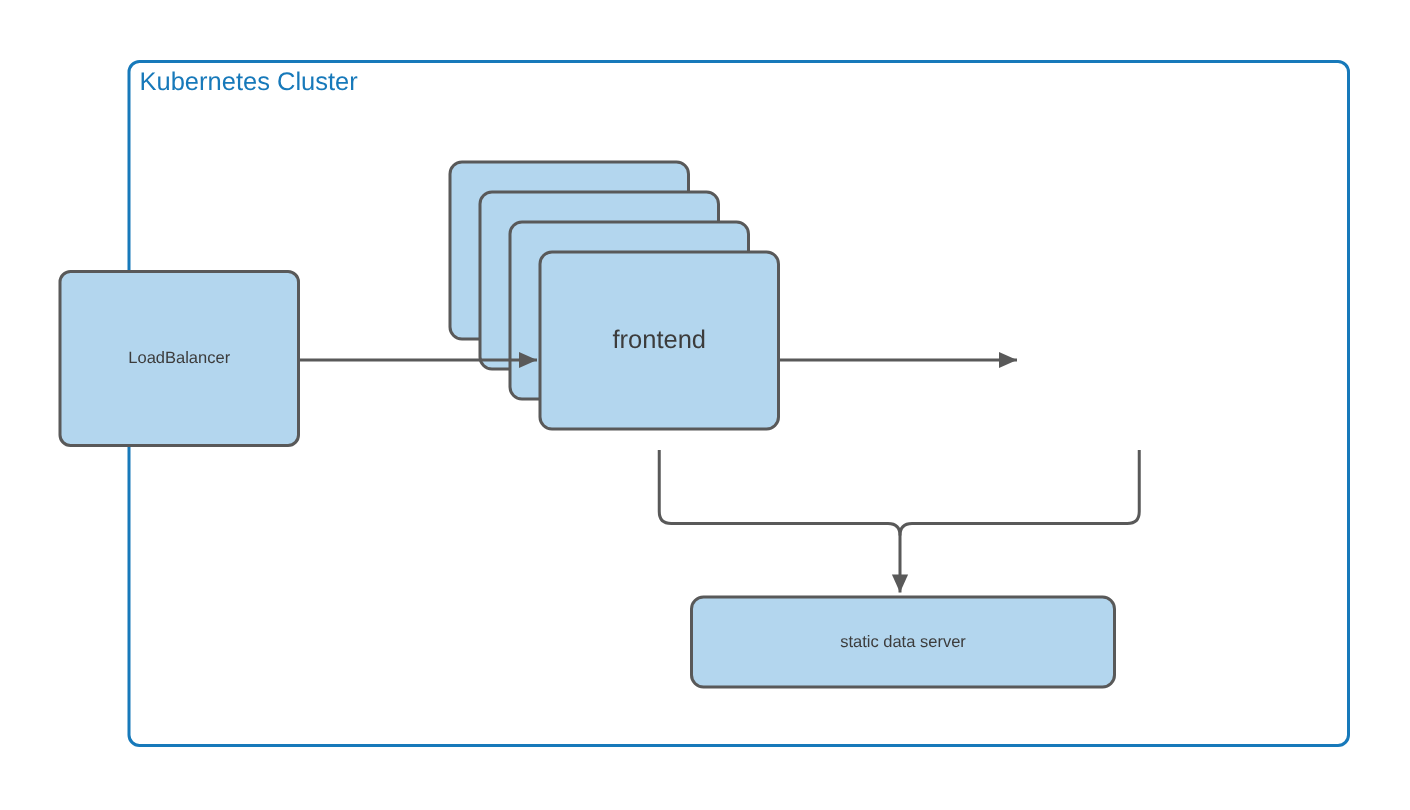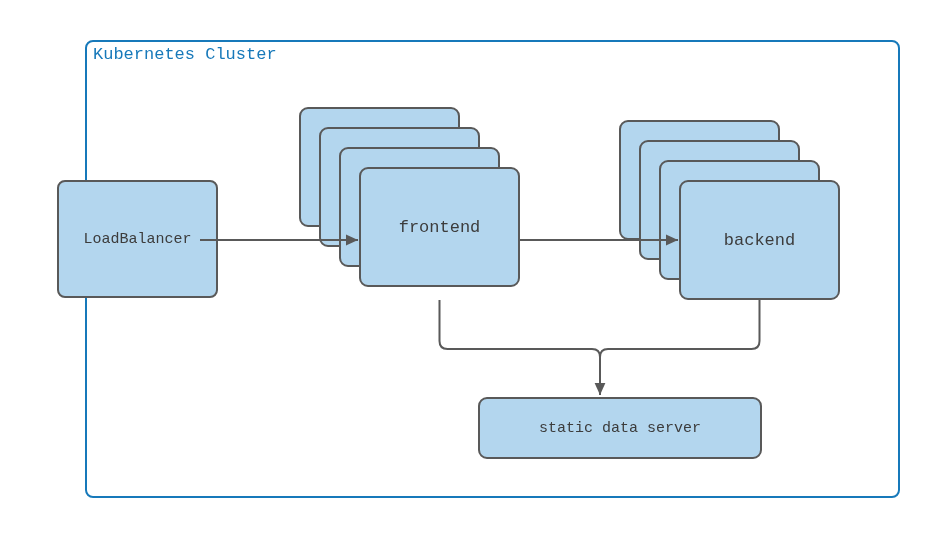--- a/index.html
+++ b/index.html
@@ -9,21 +9,20 @@
     --connector:#595959;
     --label-text:#3c3c3c;
   }
   html,body{margin:0;padding:0;background:#ffffff;}
   body{font-family:"Liberation Sans", sans-serif;}
   .canvas{
     position:relative;
     width:940px;height:540px;
     background:#ffffff;
     overflow:hidden;
-    font-family:Liberation Mono, monospace;
   }
   .cluster{
     position:absolute;
     left:85px;top:40px;
     width:815px;height:458px;
     border:2px solid var(--cluster-border,#1779ba);
     border-radius:8px;
     box-sizing:border-box;
     background:transparent;
   }
@@ -36,24 +35,23 @@
   }
   .node{
     position:absolute;
     box-sizing:border-box;
     background:var(--node-fill,#b3d6ee);
     border:2px solid var(--node-border,#595959);
     border-radius:8px;
     display:flex;
     align-items:center;
     justify-content:center;
-    font-size:15px;
+    font-size:11px;
     color:var(--label-text,#3c3c3c);
     white-space:nowrap;
-    margin-left:18px;
   }
   .node.load-balancer{left:39px;top:180px;width:161px;height:118px;}
   .node.static-server{left:460px;top:397px;width:284px;height:62px;border-radius:9px;}
   .stack{
     position:absolute;
     width:221px;height:180px;
   }
   .stack.frontend{left:299px;top:107px;}
   .stack.backend{left:619px;top:120px;}
   .stack .card{
@@ -93,26 +91,20 @@
   <div class="cluster">
     <div class="cluster-label">Kubernetes Cluster</div>
   </div>
 
   <div class="stack frontend">
       <div class="card" style="left: 0px; top: 0px;"></div>
       <div class="card" style="left: 20px; top: 20px;"></div>
       <div class="card" style="left: 40px; top: 40px;"></div>
       <div class="card" style="left: 60px; top: 60px;">frontend</div>
     </div>
-  <div class="stack backend">
-      <div class="card" style="left: 0px; top: 0px;"></div>
-      <div class="card" style="left: 20px; top: 20px;"></div>
-      <div class="card" style="left: 40px; top: 40px;"></div>
-      <div class="card" style="left: 60px; top: 60px;">backend</div>
-    </div>
 
   <div class="node load-balancer">LoadBalancer</div>
 
   <div class="node static-server">static data server</div>
 
   <svg class="connectors" viewBox="0 0 940 540">
     <defs>
       <marker id="arrow" viewBox="0 0 10 10" refX="10" refY="5" markerWidth="7" markerHeight="6" orient="auto-start-reverse">
         <path class="arrowhead-shape" d="M0,0.5 L10,5 L0,9.5 z"></path>
       </marker>

